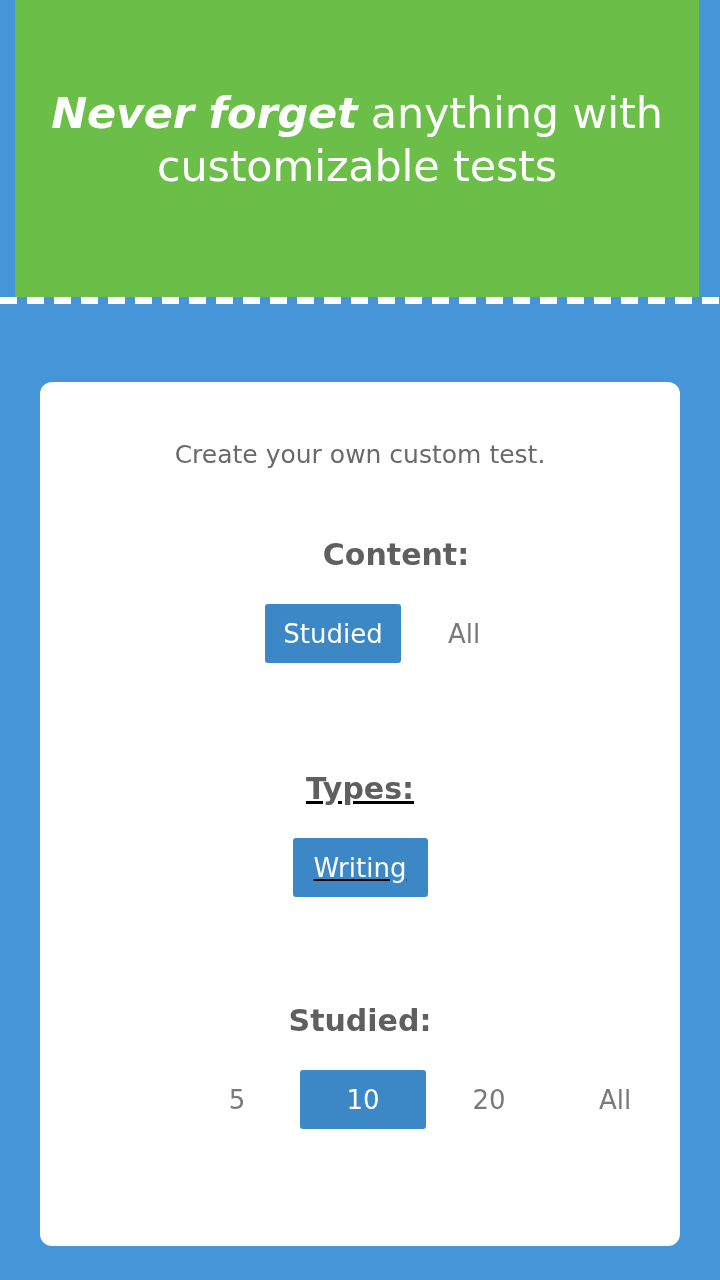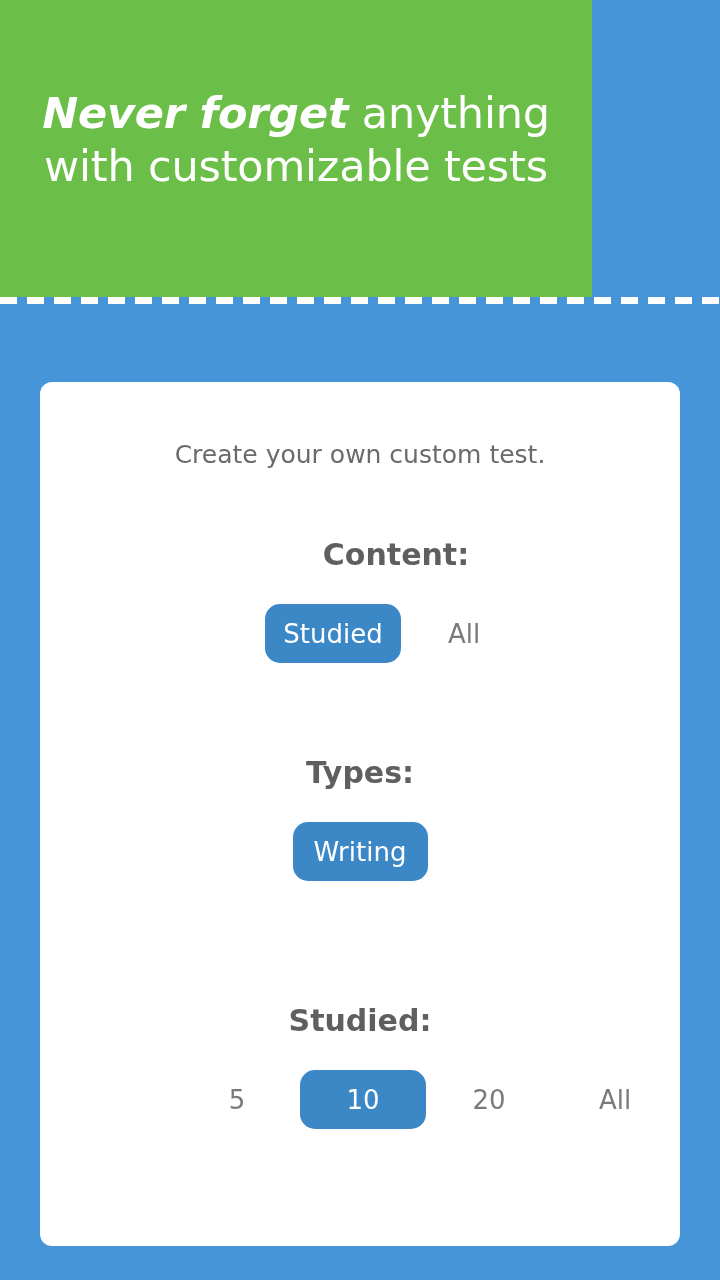--- a/index.html
+++ b/index.html
@@ -16,23 +16,23 @@
   #app {
     position: relative;
     width: 720px;
     height: 1280px;
     background: #4695d8;
   }
 
   
   .hero {
     position: absolute;
-    left: 0;
+    left: 15px;
     top: 0;
-    width: 592px;
+    width: 684px;
     height: 297px;
     background: #6bbe47;
     box-sizing: border-box;
     display: flex;
     align-items: center;
     justify-content: center;
   }
   .hero-headline {
     width: 640px;
     margin: 0;
@@ -88,21 +88,21 @@
     font-size: 25px;
     font-weight: 400;
   }
 
   .section {
     position: absolute;
     left: 0;
     width: 640px;
   }
   .section-content { top: 158px; padding-left: 36px; }
-  .section-types   { top: 376px; }
+  .section-types   { top: 392px; text-decoration: underline; }
   .section-quantity{ top: 624px; }
 
   .section-title {
     width: 640px;
     text-align: center;
     color: #5f5f5f;
     font-size: 30px;
     font-weight: 700;
     margin: 0;
     line-height: 1;
@@ -121,21 +121,21 @@
     display: inline-flex;
     align-items: center;
     justify-content: center;
     box-sizing: border-box;
     height: 59px;
     color: #7a7a7a;
     font-size: 26px;
     font-weight: 400;
     background: transparent;
     border: none;
-    border-radius: 15px;
+    border-radius: 3px;
     cursor: pointer;
     font-family: "DejaVu Sans", "Liberation Sans", sans-serif;
     padding: 0 16px;
     white-space: nowrap;
   }
   .option.selected {
     background: #3c88c7;
     color: #ffffff;
   }
 

